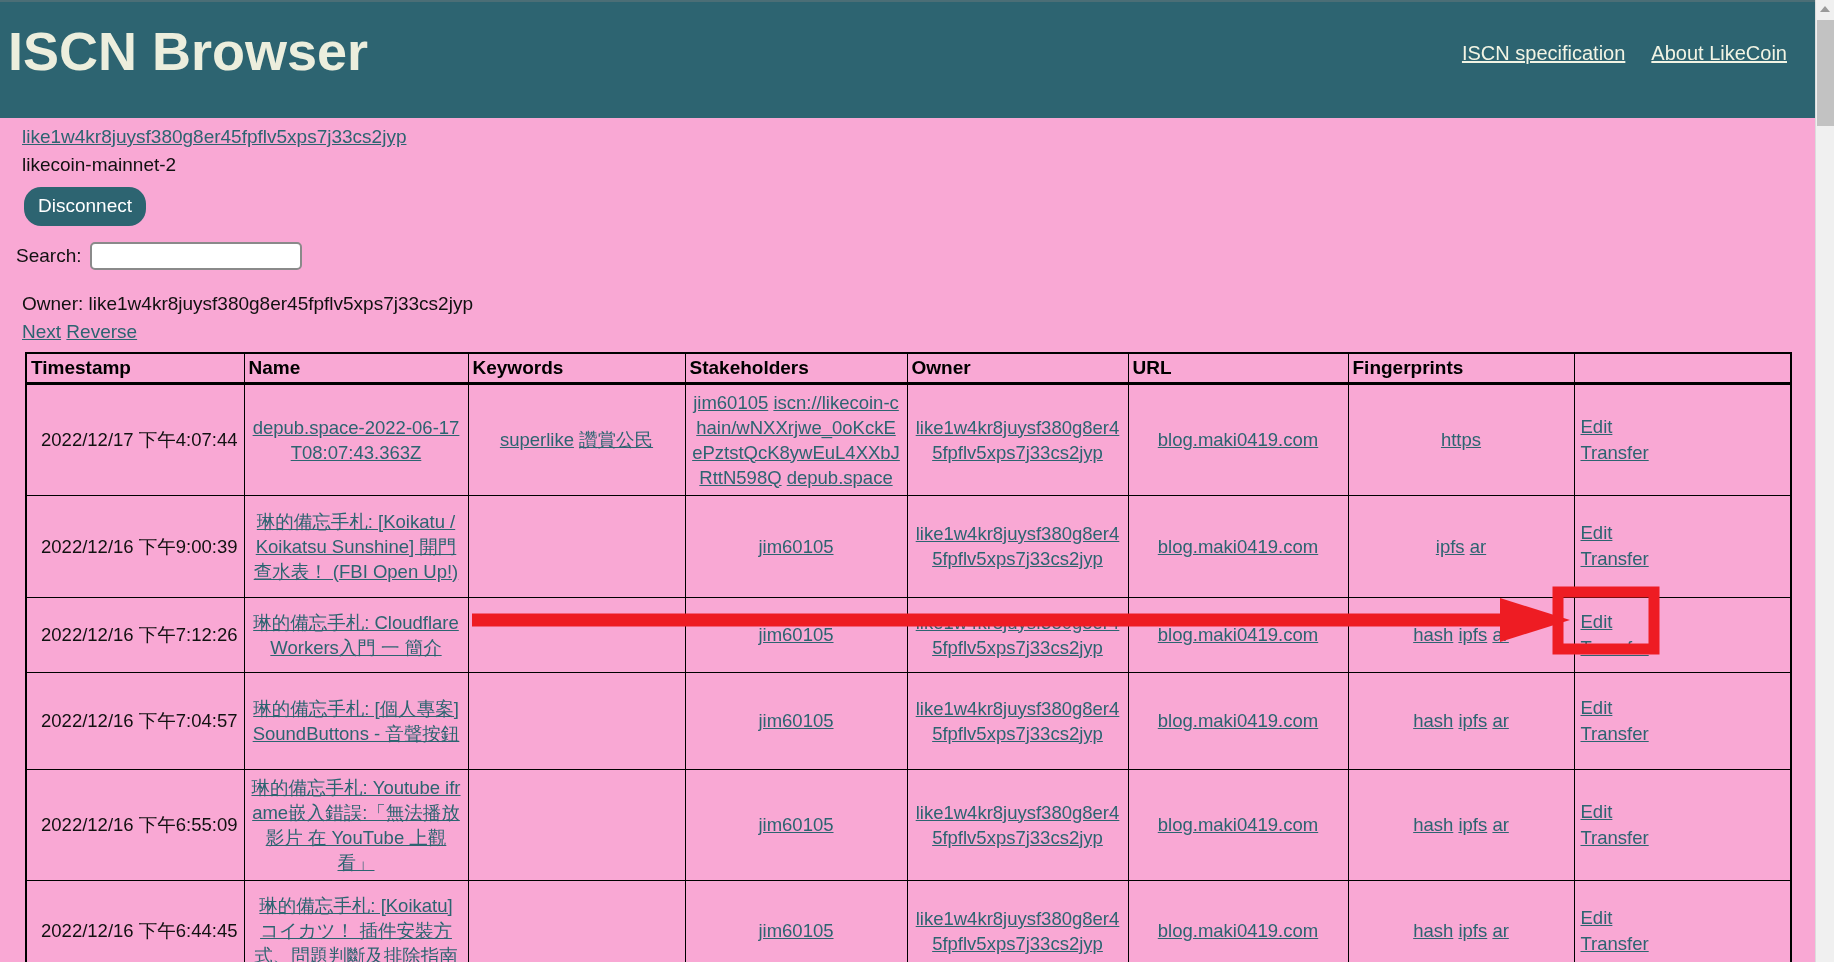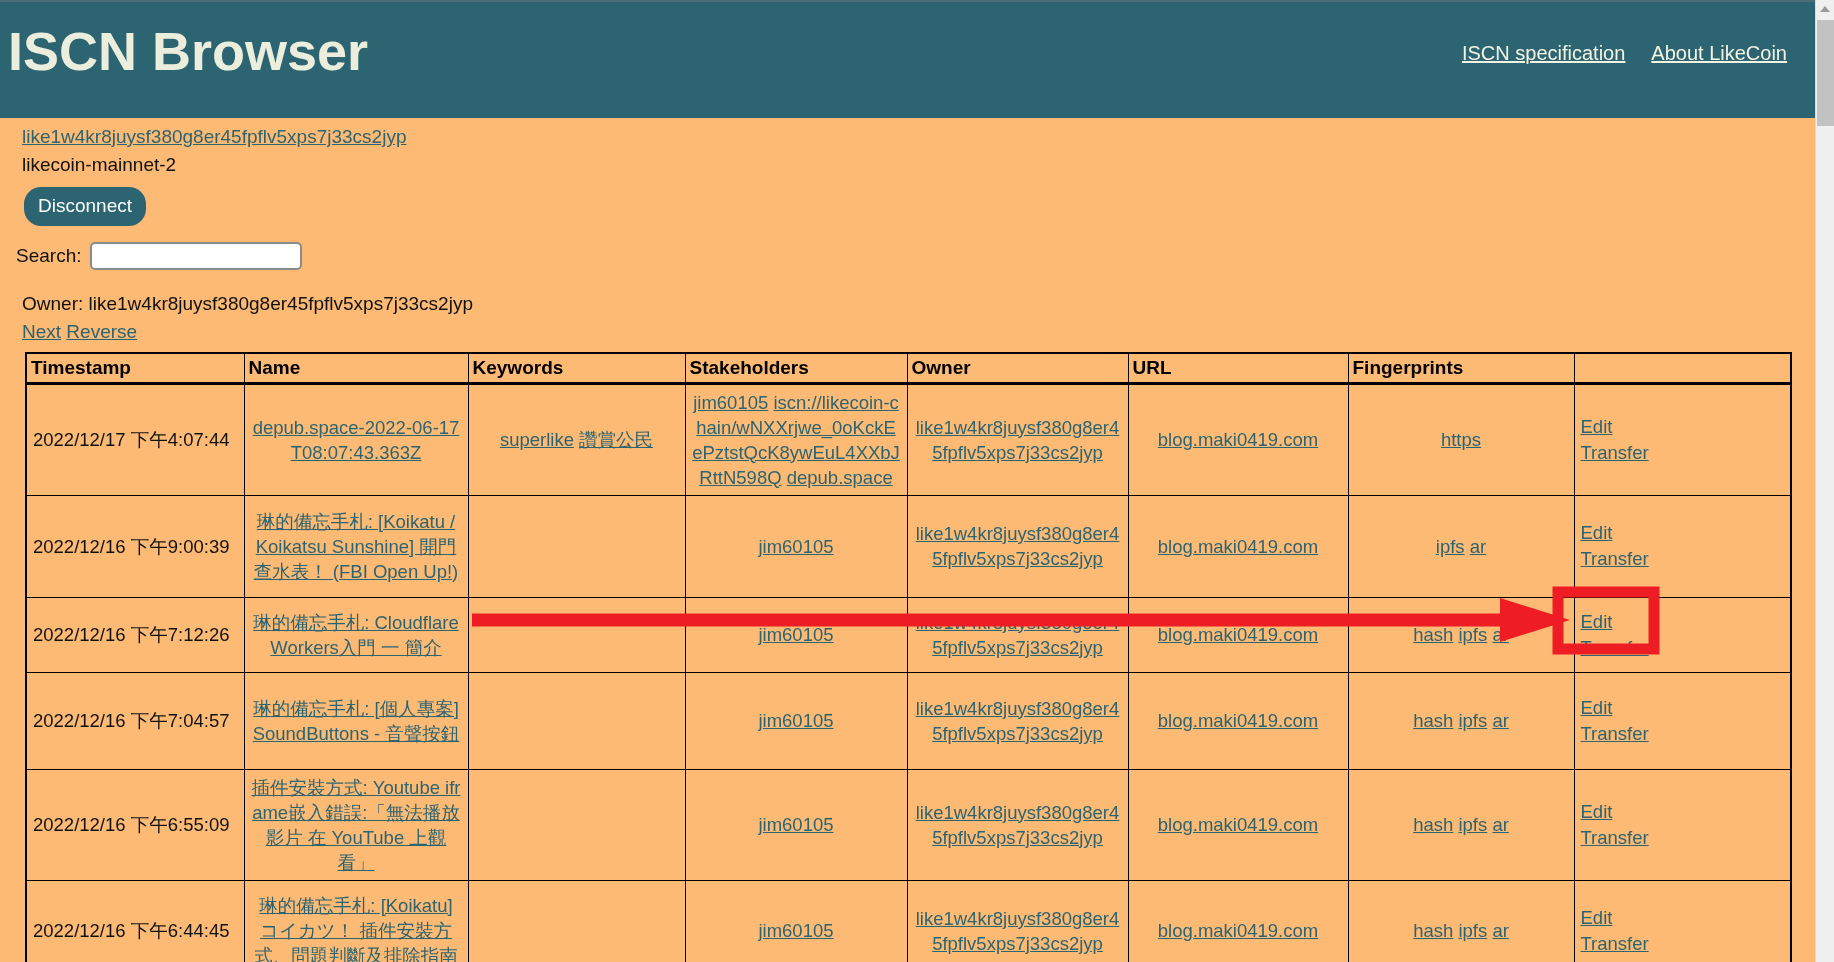--- a/index.html
+++ b/index.html
@@ -7,21 +7,21 @@
     background: #ffffff;
     font-family: "Liberation Sans", sans-serif;
   }
   body { width: 1834px; height: 962px; overflow: hidden; position: relative; }
 
   
   #page {
     position: absolute; left: 0; top: 0;
     width: 1815px; height: 962px;
     overflow: hidden;
-    background: #fdba74;
+    background: #f9a8d4;
   }
 
   
   #site-header {
     height: 118px;
     background: #2d6471;
     position: relative;
     border-top: 2px solid #4b6e76;
     box-sizing: border-box;
   }
@@ -139,21 +139,21 @@
     padding: 2px 4px;
     border-bottom: 3px solid #000;
   }
   #iscn-table td {
     font-size: 18.5px;
     padding: 5px 6px;
     color: #111;
     line-height: 25px;
     word-break: break-all;
   }
-  #iscn-table td.ts { text-align: left; word-break: normal; }
+  #iscn-table td.ts { text-align: right; word-break: normal; }
   #iscn-table td.center { text-align: center; }
   #iscn-table a {
     color: #2d6471;
     text-decoration: underline;
   }
   .cell-links a { display: inline; }
   .act-cell a { display: block; line-height: 26px; }
 
   
   col.c-ts  { width: 218px; }
@@ -293,21 +293,21 @@
           <td class="center cell-links"><a href="#">like1w4kr8juysf380g8er45fpflv5xps7j33cs2jyp</a></td>
           <td class="center cell-links"><a href="#">blog.maki0419.com</a></td>
           <td class="center cell-links"><a href="#">hash</a> <a href="#">ipfs</a> <a href="#">ar</a></td>
           <td class="act-cell">
             <a href="#">Edit</a>
             <a href="#">Transfer</a>
           </td>
         </tr>
         <tr style="height: 103px;">
           <td class="ts">2022/12/16 下午6:55:09</td>
-          <td class="center cell-links"><a href="#">插件安裝方式: Youtube iframe嵌入錯誤:「無法播放影片 在 YouTube 上觀看」</a></td>
+          <td class="center cell-links"><a href="#">琳的備忘手札: Youtube iframe嵌入錯誤:「無法播放影片 在 YouTube 上觀看」</a></td>
           <td class="center cell-links"></td>
           <td class="center cell-links"><a href="#">jim60105</a></td>
           <td class="center cell-links"><a href="#">like1w4kr8juysf380g8er45fpflv5xps7j33cs2jyp</a></td>
           <td class="center cell-links"><a href="#">blog.maki0419.com</a></td>
           <td class="center cell-links"><a href="#">hash</a> <a href="#">ipfs</a> <a href="#">ar</a></td>
           <td class="act-cell">
             <a href="#">Edit</a>
             <a href="#">Transfer</a>
           </td>
         </tr>

